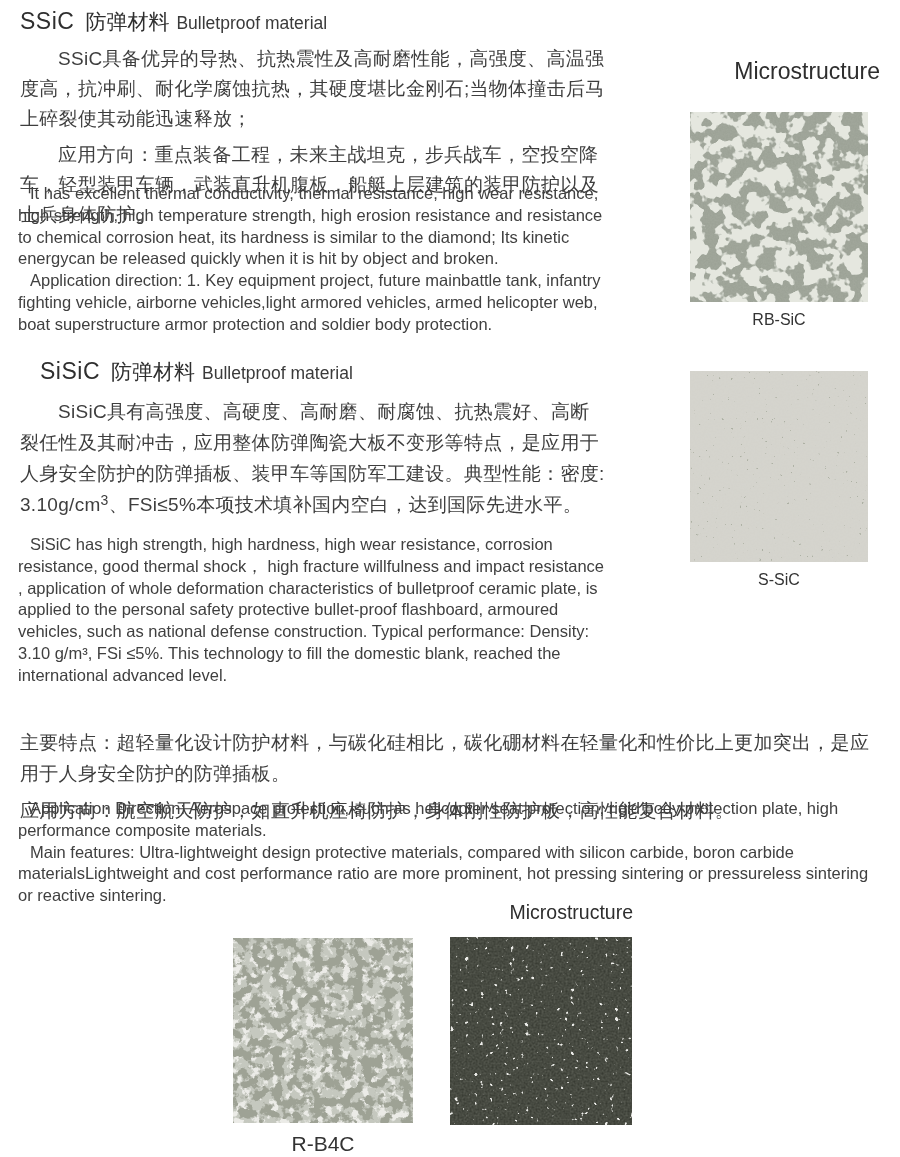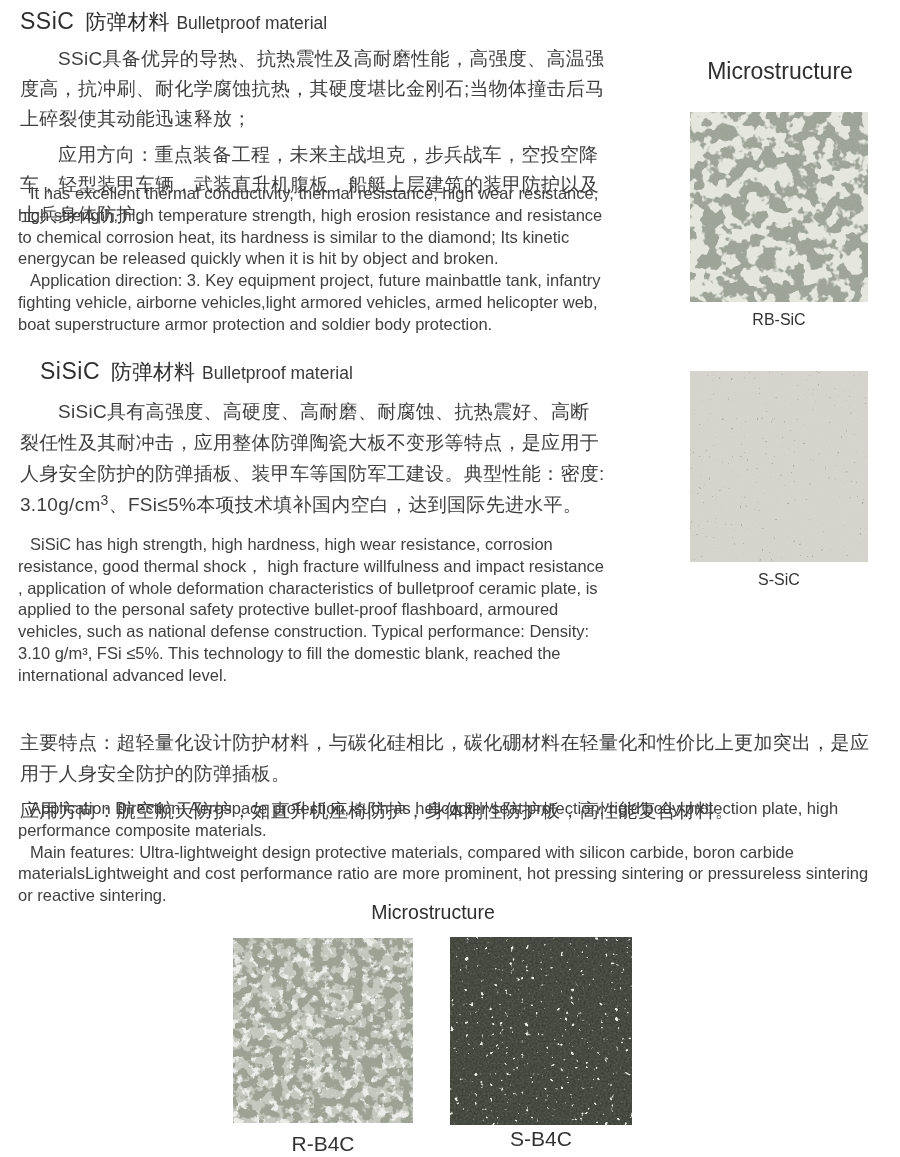--- a/index.html
+++ b/index.html
@@ -22,21 +22,21 @@
   .cn-body p { text-indent:2em; margin:0 0 6px 0; }
   .cn-body.no-indent p { text-indent:0; }
   .cn-body.lh31 { line-height:31px; }
   .cn-body sup { font-size:14px; line-height:0; vertical-align:6px; }
 
   
   .en-body { font-size:16.5px; line-height:21.8px; color:#404040; }
   .en-body p { text-indent:12px; margin:0; }
 
   
-  .micro-heading { font-size:23px; color:#2e2e2e; text-align:center; }
+  .micro-heading { font-size:23px; color:#2e2e2e; text-align:right; }
   .micro-heading.small { font-size:19.5px; }
   figure { text-align:center; }
   figcaption { font-size:16px; color:#333333; margin-top:9px; }
   figcaption.big { font-size:21px; }
   svg { display:block; }
 </style>
 </head>
 <body>
 
 <div class="page">
@@ -45,21 +45,21 @@
     <span class="code">SSiC</span><span class="cn">防弹材料</span><span class="en">Bulletproof material</span>
   </div>
 
   <div class="abs cn-body" style="left:20px; top:44px; width:585px;">
     <p>SSiC具备优异的导热、抗热震性及高耐磨性能，高强度、高温强度高，抗冲刷、耐化学腐蚀抗热，其硬度堪比金刚石;当物体撞击后马上碎裂使其动能迅速释放；</p>
     <p>应用方向：重点装备工程，未来主战坦克，步兵战车，空投空降车，轻型装甲车辆，武装直升机腹板，船艇上层建筑的装甲防护以及士兵身体防护。</p>
   </div>
 
   <div class="abs en-body" style="left:18px; top:183px; width:590px;">
     <p>It has excellent thermal conductivity, thermal resistance, high wear resistance, high strength, high temperature strength, high erosion resistance and resistance to chemical corrosion heat, its hardness is similar to the diamond; Its kinetic energycan be released quickly  when it is hit by object and broken.</p>
-    <p>Application direction: 3. Key equipment project, future mainbattle tank, infantry fighting vehicle, airborne vehicles,light armored vehicles, armed helicopter web, boat superstructure armor protection and soldier body protection.</p>
+    <p>Application direction: 1. Key equipment project, future mainbattle tank, infantry fighting vehicle, airborne vehicles,light armored vehicles, armed helicopter web, boat superstructure armor protection and soldier body protection.</p>
   </div>
 
   <div class="abs micro-heading" style="left:680px; top:58px; width:200px;">Microstructure</div>
 
   <figure class="abs" style="left:690px; top:112px; width:178px;">
     <svg width="178" height="190">
       <defs>
         <filter id="rbsic-blobs" x="0" y="0" width="100%" height="100%">
           <feTurbulence type="fractalNoise" baseFrequency="0.07" numOctaves="3" seed="8"></feTurbulence>
           <feColorMatrix type="matrix" values="0 0 0 0 0.78  0 0 0 0 0.80  0 0 0 0 0.74  0 0 0 14 -6.6"></feColorMatrix>
@@ -148,16 +148,15 @@
         </filter>
         <filter id="sb4c-grain" x="0" y="0" width="100%" height="100%">
           <feTurbulence type="fractalNoise" baseFrequency="0.5" numOctaves="2" seed="17"></feTurbulence>
           <feColorMatrix type="matrix" values="0 0 0 0 0.45  0 0 0 0 0.47  0 0 0 0 0.40  0 0 0 0.35 0"></feColorMatrix>
         </filter>
       </defs>
       <rect width="182" height="188" fill="#30332b"></rect>
       <rect width="182" height="188" filter="url(#sb4c-grain)"></rect>
       <rect width="182" height="188" filter="url(#sb4c-specks)"></rect>
     </svg>
-    <figcaption class="big" style="margin-top:2px;">S-B4C</figcaption>
   </figure>
 
 </div>
 
 </body></html>

